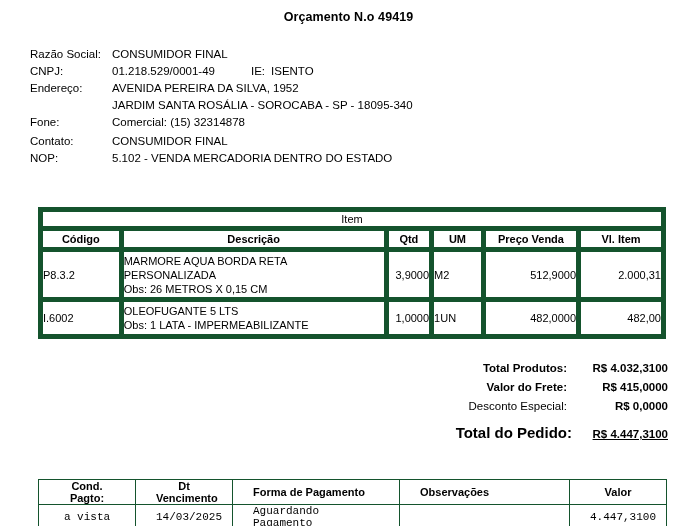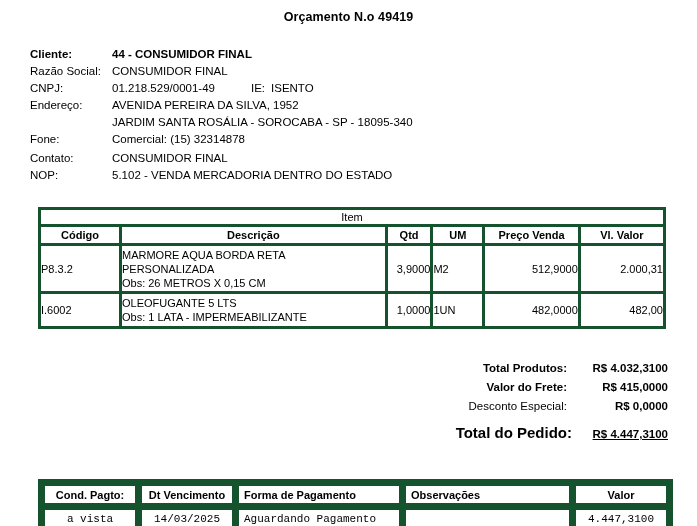--- a/index.html
+++ b/index.html
@@ -58,21 +58,21 @@
   #items-table {
     position: absolute;
     left: 38px;
     top: 207px;
     width: 628px;
     border-collapse: collapse;
     font-size: 11px;
     table-layout: fixed;
   }
   #items-table td, #items-table th {
-    border: 3px solid #14532d;
+    border: 5px solid #14532d;
     padding: 0 0;
     vertical-align: middle;
     font-weight: normal;
   }
   #items-table th {
     font-weight: bold;
     text-align: center;
     height: 16px;
     line-height: 14px;
   }
@@ -149,22 +149,22 @@
   #payment-table {
     position: absolute;
     left: 38px;
     top: 479px;
     width: 628px;
     border-collapse: collapse;
     font-size: 11px;
     table-layout: fixed;
   }
   #payment-table td, #payment-table th {
-    border: 7px solid #14532d;
-    padding: 0 5px;
+    border: 1px solid #14532d;
+    padding: 0 20px;
     height: 17px;
     vertical-align: middle;
   }
   #payment-table th {
     font-weight: bold;
     text-align: center;
   }
   #payment-table td { font-weight: normal; font-family: Liberation Mono, monospace; }
   .pay-cond  { width: 97px;  text-align: center; }
   .pay-venc  { width: 97px;  text-align: center; }
@@ -174,24 +174,20 @@
   td.pay-forma { text-align: left; }
   td.pay-valor { text-align: center; }
 </style>
 </head>
 <body>
 
 <div id="doc-title">Orçamento N.o 49419</div>
 
 <div id="customer-block">
 
-  <div class="info-row">
-    <span class="info-label bold">Cliente:</span>
-    <span class="info-value bold">44 - CONSUMIDOR FINAL</span>
-  </div>
 
   <div class="info-row">
     <span class="info-label">Razão Social:</span>
     <span class="info-value">CONSUMIDOR FINAL</span>
   </div>
 
   <div class="info-row">
     <span class="info-label">CNPJ:</span>
     <span class="info-value">01.218.529/0001-49</span>
     <span class="ie-gap"></span>
@@ -239,21 +235,21 @@
   <thead>
     <tr>
       <td class="item-band" colspan="6">Item</td>
     </tr>
     <tr>
       <th class="col-codigo">Código</th>
       <th class="col-desc">Descrição</th>
       <th class="col-qtd" style="text-align:center">Qtd</th>
       <th class="col-um" style="text-align:center">UM</th>
       <th class="col-preco" style="text-align:center">Preço Venda</th>
-      <th class="col-total" style="text-align:center">Vl. Valor</th>
+      <th class="col-total" style="text-align:center">Vl. Item</th>
     </tr>
   </thead>
   <tbody>
     <tr class="row-h2">
       <td class="col-codigo">P8.3.2</td>
       <td class="col-desc">
         <span class="desc-line">MARMORE AQUA BORDA RETA</span>
         <span class="desc-line">PERSONALIZADA</span>
         <span class="desc-line">Obs: 26 METROS X 0,15 CM</span>
       </td>

